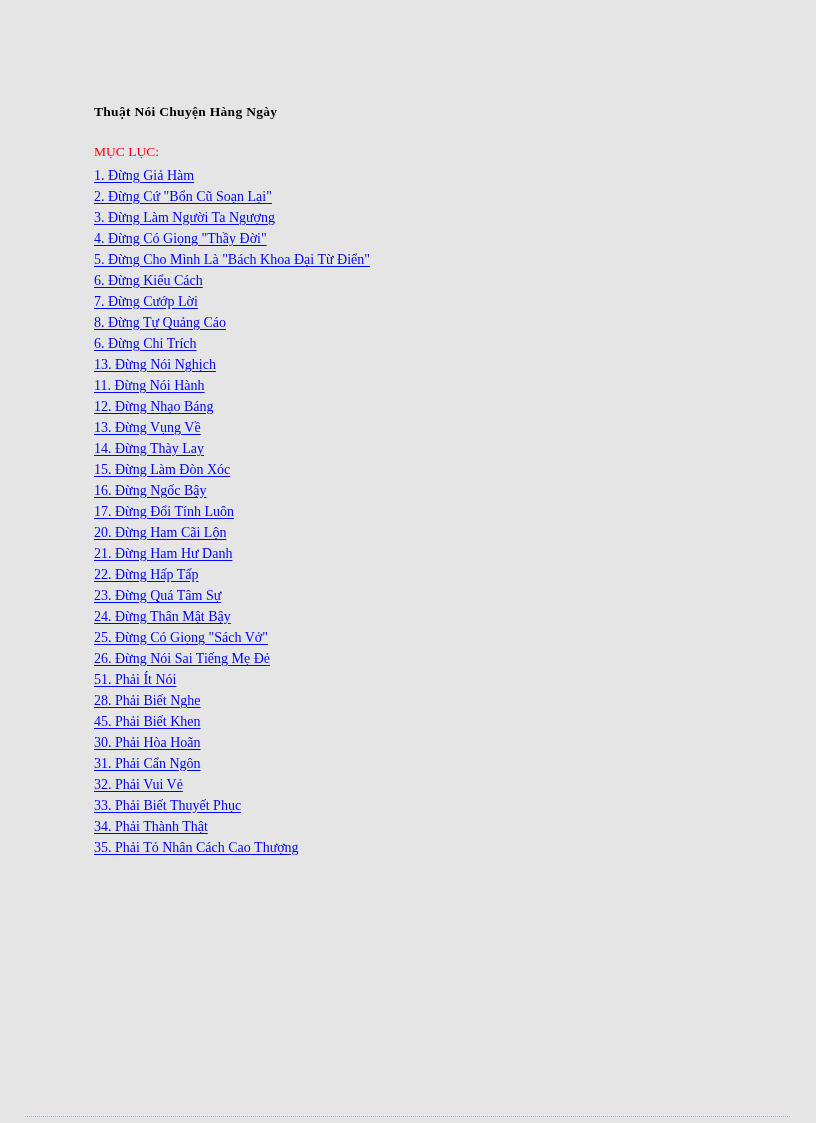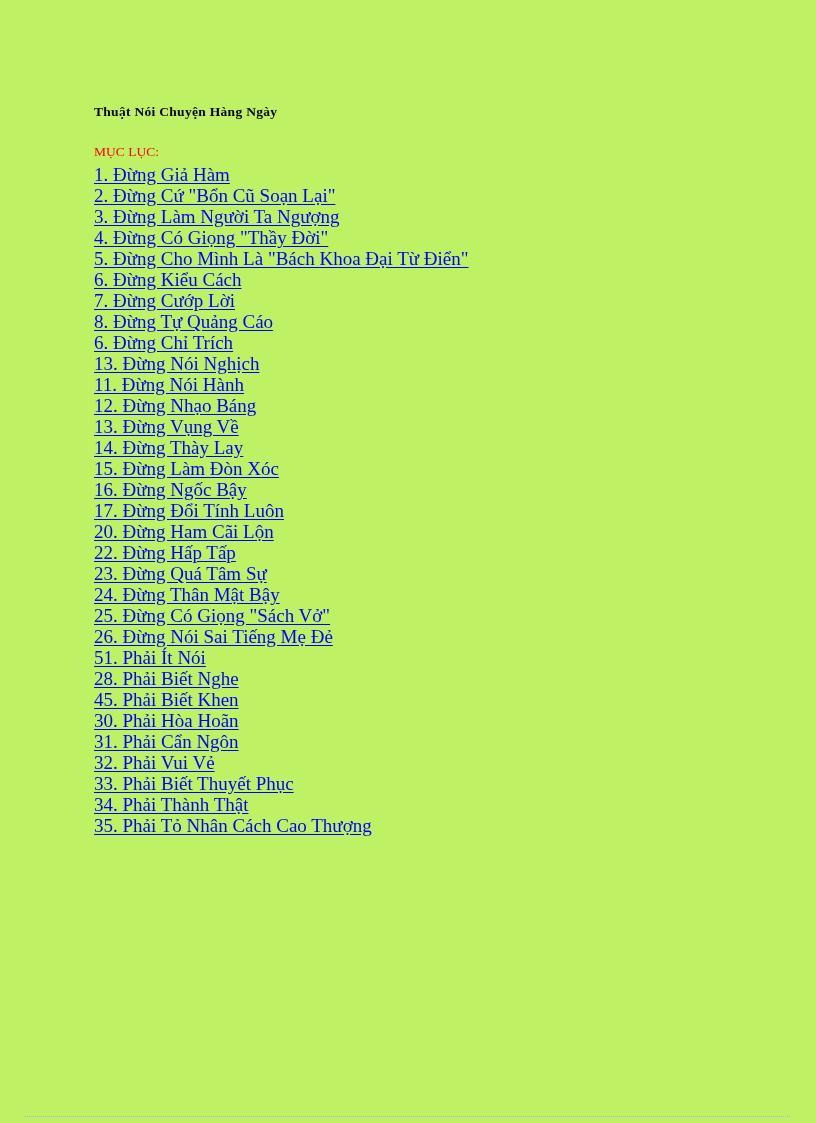--- a/index.html
+++ b/index.html
@@ -15,21 +15,21 @@
     font-family: "Liberation Serif", "DejaVu Serif", serif;
     -webkit-font-smoothing: none;
   }
 
   .page {
     position: absolute;
     left: 0;
     top: 0;
     width: 816px;
     height: 1123px;
-    background: #bef264;
+    background: #e5e5e5;
   }
 
   .content {
     position: absolute;
     left: 94px;
     top: 104px;
     width: 640px;
   }
 
   .doc-title {
@@ -63,21 +63,21 @@
 
   .toc-list li {
     margin: 0;
     padding: 0;
     line-height: 21px;
     height: 21px;
   }
 
   .toc-link {
     font-family: "Liberation Serif", "DejaVu Serif", serif;
-    font-size: 19px;
+    font-size: 14px;
     color: #0000ff;
     text-decoration: underline;
     text-decoration-color: #0000ff;
     text-underline-offset: 2px;
     white-space: pre;
     cursor: pointer;
   }
 
   .footer-rule {
     position: absolute;
@@ -111,20 +111,21 @@
       <li><a class="toc-link">6. Đừng Chỉ Trích</a></li>
       <li><a class="toc-link">13. Đừng Nói Nghịch</a></li>
       <li><a class="toc-link">11. Đừng Nói Hành</a></li>
       <li><a class="toc-link">12. Đừng Nhạo Báng</a></li>
       <li><a class="toc-link">13. Đừng Vụng Về</a></li>
       <li><a class="toc-link">14. Đừng Thày Lay</a></li>
       <li><a class="toc-link">15. Đừng Làm Đòn Xóc</a></li>
       <li><a class="toc-link">16. Đừng Ngốc Bậy</a></li>
       <li><a class="toc-link">17. Đừng Đổi Tính Luôn</a></li>
       <li><a class="toc-link">20. Đừng Ham Cãi Lộn</a></li>
+      <li><a class="toc-link">21. Đừng Ham Hư Danh</a></li>
       <li><a class="toc-link">22. Đừng Hấp Tấp</a></li>
       <li><a class="toc-link">23. Đừng Quá Tâm Sự</a></li>
       <li><a class="toc-link">24. Đừng Thân Mật Bậy</a></li>
       <li><a class="toc-link">25. Đừng Có Giọng "Sách Vở"</a></li>
       <li><a class="toc-link">26. Đừng Nói Sai Tiếng Mẹ Đẻ</a></li>
       <li><a class="toc-link">51. Phải Ít Nói</a></li>
       <li><a class="toc-link">28. Phải Biết Nghe</a></li>
       <li><a class="toc-link">45. Phải Biết Khen</a></li>
       <li><a class="toc-link">30. Phải Hòa Hoãn</a></li>
       <li><a class="toc-link">31. Phải Cẩn Ngôn</a></li>

